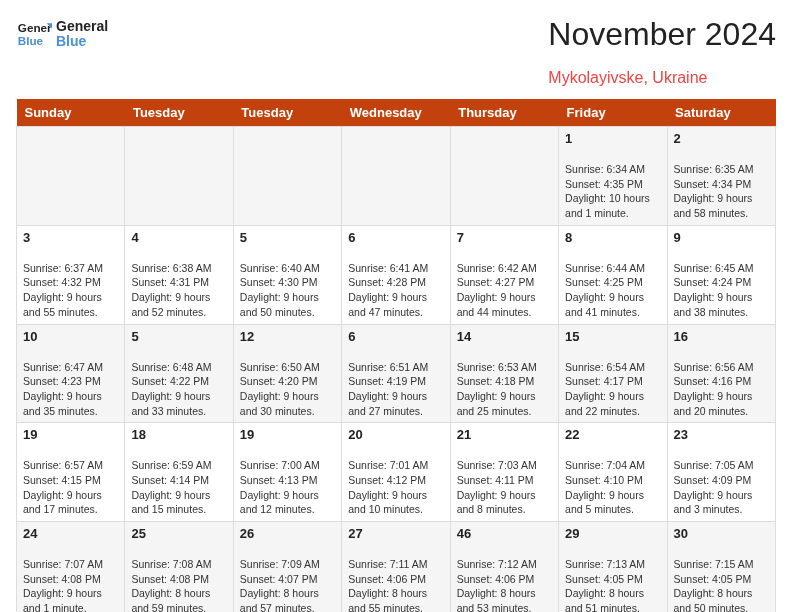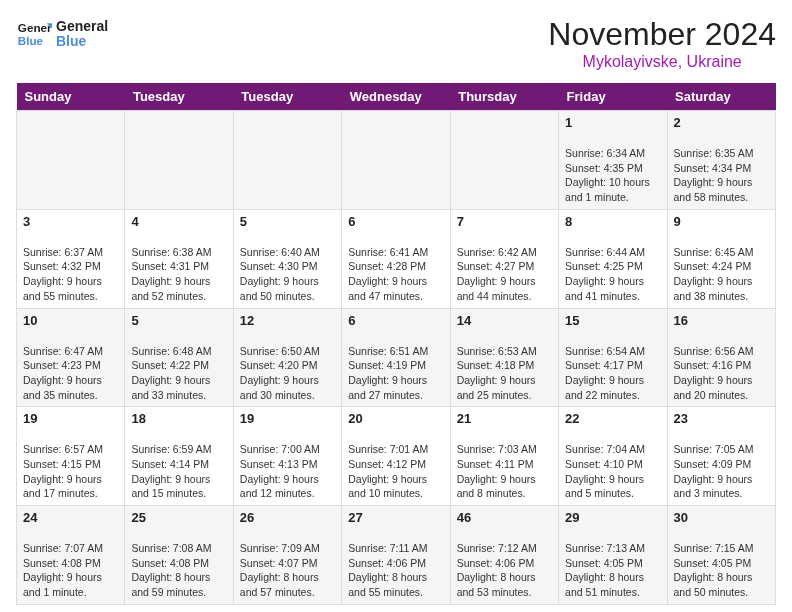--- a/index.html
+++ b/index.html
@@ -19,38 +19,39 @@
     .logo {
       display: flex;
       align-items: center;
       gap: 4px;
     }
     .logo-icon {
       width: 36px;
       height: 36px;
     }
     .title-area {
-      text-align: center;
+      text-align: left;
     }
     .month-title {
       font-size: 32px;
       font-weight: 300;
       color: #222;
     }
     .location-title {
       font-size: 16px;
-      color: #a21caf;
+      color: #ef4444;
+      margin-top: 16px;
     }
     table {
       width: 100%;
       border-collapse: collapse;
       font-size: 11px;
     }
     thead tr th {
-      background-color: #701a75;
+      background-color: #c2410c;
       color: #fff;
       text-align: left;
       padding: 6px 8px;
       font-size: 13px;
       font-weight: bold;
     }
     tbody tr td {
       vertical-align: top;
       border: 1px solid #ddd;
       padding: 4px 6px;

